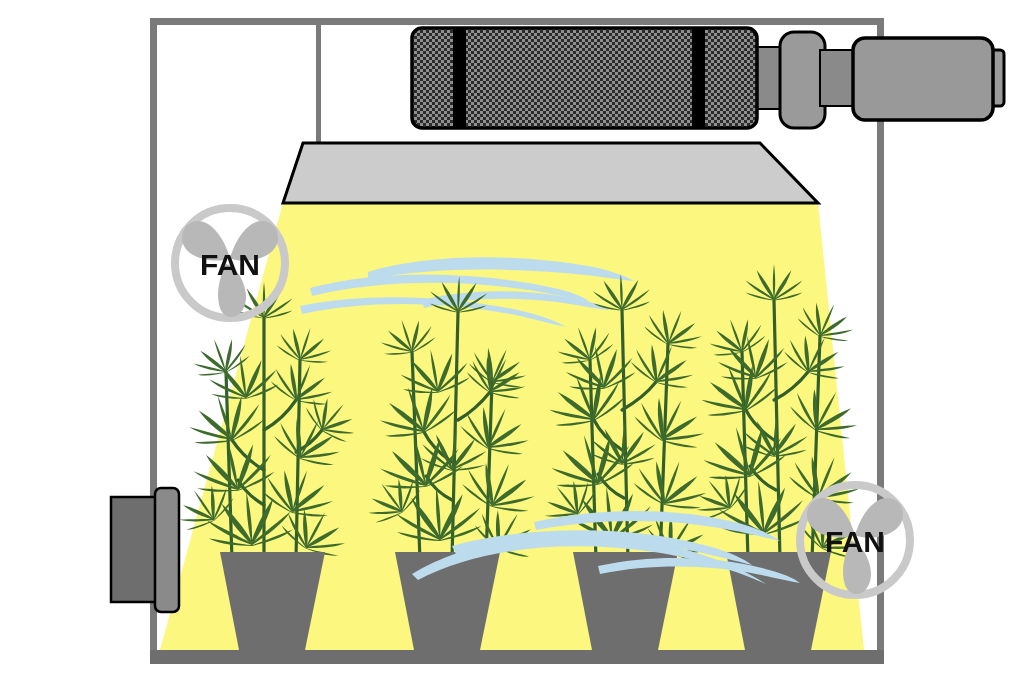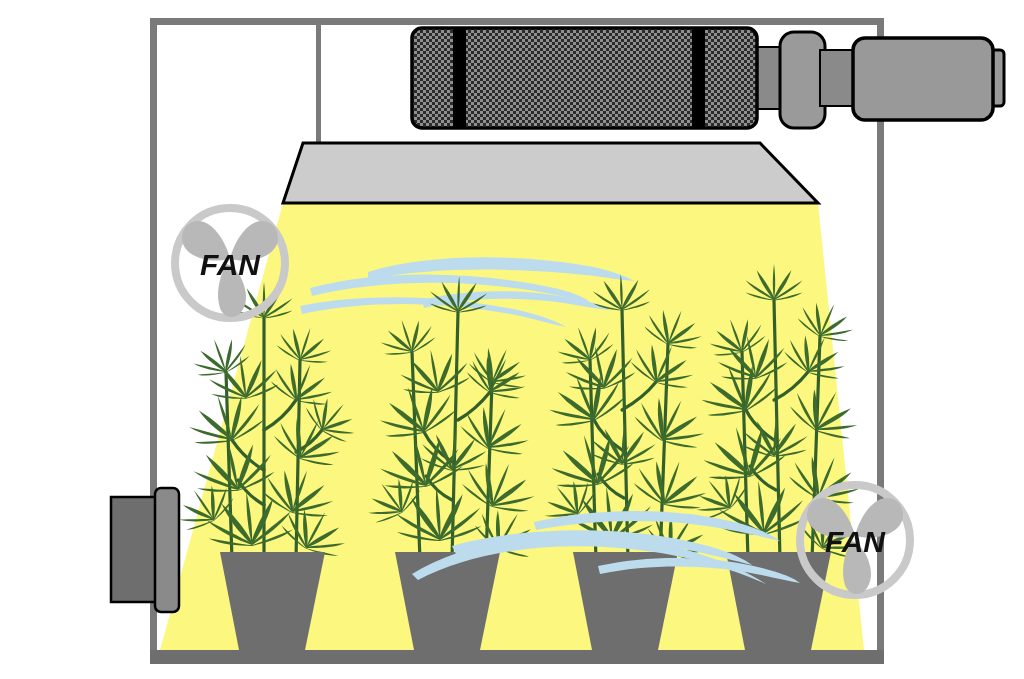--- a/index.html
+++ b/index.html
@@ -1,17 +1,17 @@
 <!DOCTYPE html>
 <html><head>
 <meta charset="utf-8">
 <style>
   html,body{margin:0;padding:0;background:#ffffff;}
   body{width:1024px;height:679px;overflow:hidden;font-family:"Liberation Sans",sans-serif;}
-  #stage{position:relative;width:1024px;height:679px;background:#d946ef;font-style:italic;}
+  #stage{position:relative;width:1024px;height:679px;background:#d946ef;}
   svg#scene{display:block;width:1024px;height:679px;}
   .fan-label{font-family:"Liberation Sans",sans-serif;font-size:30px;font-weight:700;fill:#111111;}
 </style>
 </head>
 <body>
 
 <div id="stage">
 <svg id="scene" viewBox="0 0 1024 679" xmlns="http://www.w3.org/2000/svg">
 
   <defs>

